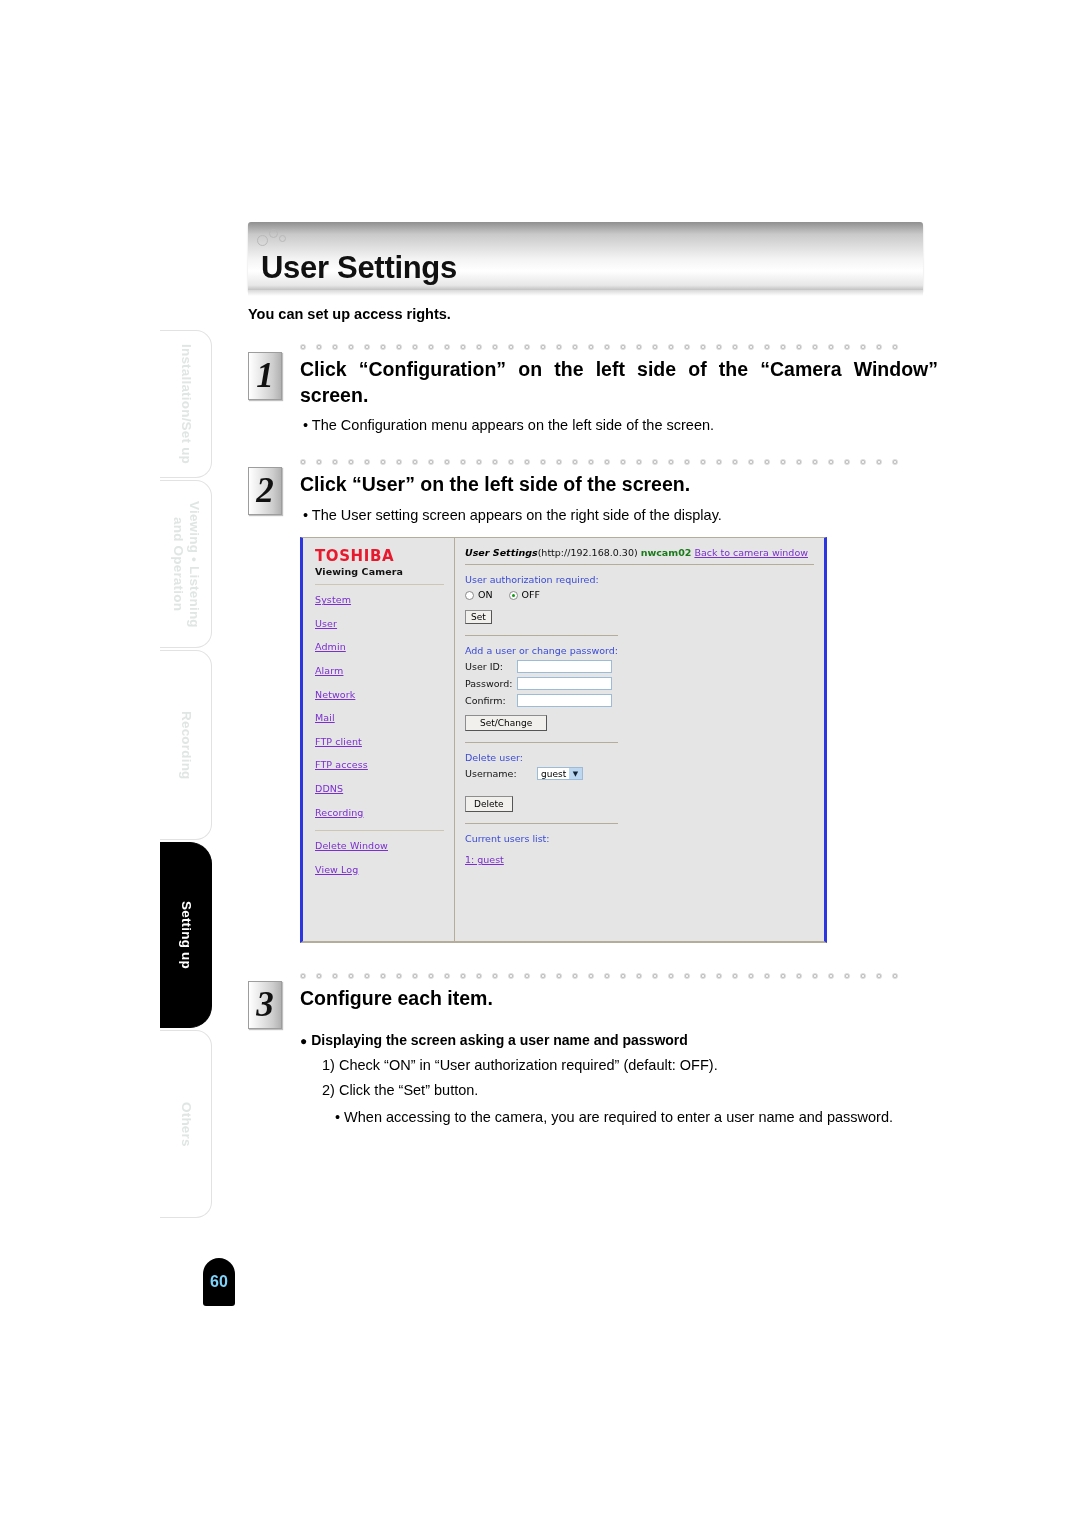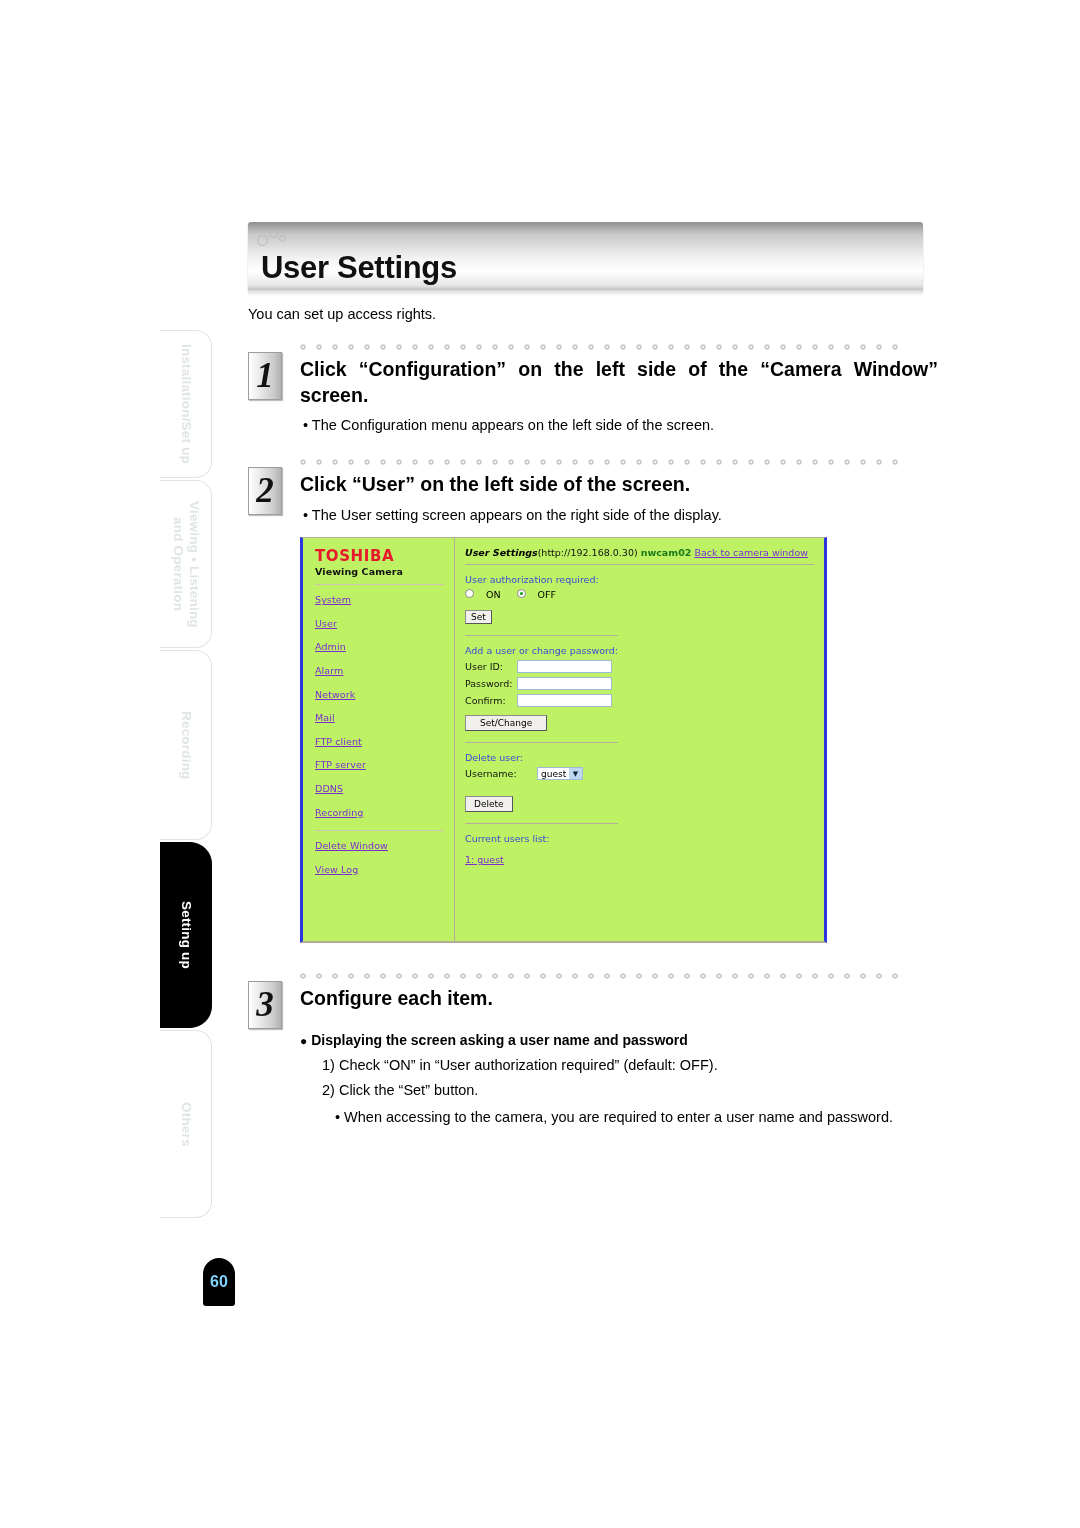--- a/index.html
+++ b/index.html
@@ -65,21 +65,21 @@
   }
   .bubbles { position:absolute; left:9px; top:6px; width:44px; height:18px; }
   .bubbles i {
     position:absolute; display:block; border-radius:50%;
     border:1.6px solid #b9b9b9; background:transparent;
   }
   .bubbles i:nth-child(1){ left:0; top:7px; width:11px; height:11px; }
   .bubbles i:nth-child(2){ left:12px; top:1px; width:9px; height:9px; }
   .bubbles i:nth-child(3){ left:22px; top:7px; width:7px; height:7px; }
 
-  .intro { margin-top:16px; font-size:14.5px; }
+  .intro { margin-top:16px; font-size:14.5px;font-weight:bold; }
 
   
   .dot-rule {
     height:10px; margin:0 0 0 52px; width:600px;
     background-image:radial-gradient(circle at 3px 3px, #ffffff 0.5px, #c2c2c2 1.6px, #ededed 3px, rgba(255,255,255,0) 3.6px);
     background-size:16px 10px; background-repeat:repeat-x;
   }
 
   .step { position:relative; margin-top:22px; }
   .step-box {
@@ -98,21 +98,21 @@
     text-align:justify; text-align-last:left; margin-top:3px;
   }
   .step-title.nojust { text-align:left; }
   .step-note { margin-top:9px; font-size:14.5px; padding-left:3px; }
 
   
   .shot {
     margin:14px 0 0 52px; width:527px; height:406px;
     border-left:3px solid #2b35e0; border-right:3px solid #2b35e0;
     border-top:1px solid #b5ad9a; border-bottom:2px solid #b5ad9a;
-    background:#bef264; display:flex;
+    background:#e5e5e5; display:flex;
     font-family:"DejaVu Sans", sans-serif;
   }
   .shot-nav {
     width:152px; border-right:1px solid #b5ad9a; padding:9px 10px 0 12px;
   }
   .brand-t { font-size:15px; font-weight:bold; color:#e8192c; letter-spacing:0.6px; }
   .brand-s { font-size:9.5px; font-weight:bold; color:#111; margin-top:1px; letter-spacing:0.1px; }
   .nav-hr { border:none; border-top:1px solid #cdc6b4; margin:7px 0 9px 0; }
   .nav-link {
     display:block; font-size:9.5px; color:#7b2fd0; text-decoration:underline;
@@ -121,21 +121,21 @@
   .shot-main { flex:1; padding:9px 10px 0 10px; }
   .sm-head { font-size:9.5px; white-space:nowrap; }
   .sm-head b { font-style:italic; color:#000; }
   .sm-head .url { color:#111; }
   .sm-head .cam { color:#1a7a1a; font-weight:bold; }
   .sm-head a { color:#7b2fd0; text-decoration:underline; }
   .sm-hr { border:none; border-top:1px solid #b5ad9a; margin:6px 0 9px 0; width:100%; }
   .sm-hr.short { width:153px; margin:11px 0 9px 0; }
   .sm-lbl { font-size:9.5px; color:#3a4bd8; margin-bottom:4px; }
   .radio-row { font-size:9.5px; display:flex; align-items:center; gap:16px; margin-bottom:5px; }
-  .radio-row span { display:inline-flex; align-items:flex-start; gap:12px; }
+  .radio-row span { display:inline-flex; align-items:flex-end; gap:4px; }
   .rdo { width:9px; height:9px; border-radius:50%; border:1px solid #8a8a8a; background:#fff; display:inline-block; position:relative; }
   .rdo.on:after { content:""; position:absolute; left:2px; top:2px; width:3px; height:3px; border-radius:50%; background:#0c9c0c; }
   .btn {
     display:inline-block; font-size:9px; font-family:"DejaVu Sans", sans-serif;
     background:#f2f0ec; border:1px solid #8d8d8d; border-right-color:#555; border-bottom-color:#555;
     padding:1px 5px; color:#000;
   }
   .btn.wide { padding:2px 14px; }
   .fld-row { display:flex; align-items:center; font-size:9.5px; margin-bottom:4px; }
   .fld-row label { width:52px; color:#111; }
@@ -217,21 +217,21 @@
       <div class="brand-t">TOSHIBA</div>
       <div class="brand-s">Viewing Camera</div>
       <hr class="nav-hr">
       <a class="nav-link" href="#">System</a>
       <a class="nav-link" href="#">User</a>
       <a class="nav-link" href="#">Admin</a>
       <a class="nav-link" href="#">Alarm</a>
       <a class="nav-link" href="#">Network</a>
       <a class="nav-link" href="#">Mail</a>
       <a class="nav-link" href="#">FTP client</a>
-      <a class="nav-link" href="#">FTP server</a>
+      <a class="nav-link" href="#">FTP access</a>
       <a class="nav-link" href="#">DDNS</a>
       <a class="nav-link" href="#">Recording</a>
       <hr class="nav-hr">
       <a class="nav-link" href="#">Delete Window</a>
       <a class="nav-link" href="#">View Log</a>
     </div>
 
     <div class="shot-main">
       <div class="sm-head">
         <b>User Settings</b><span class="url">(http://192.168.0.30)</span>

